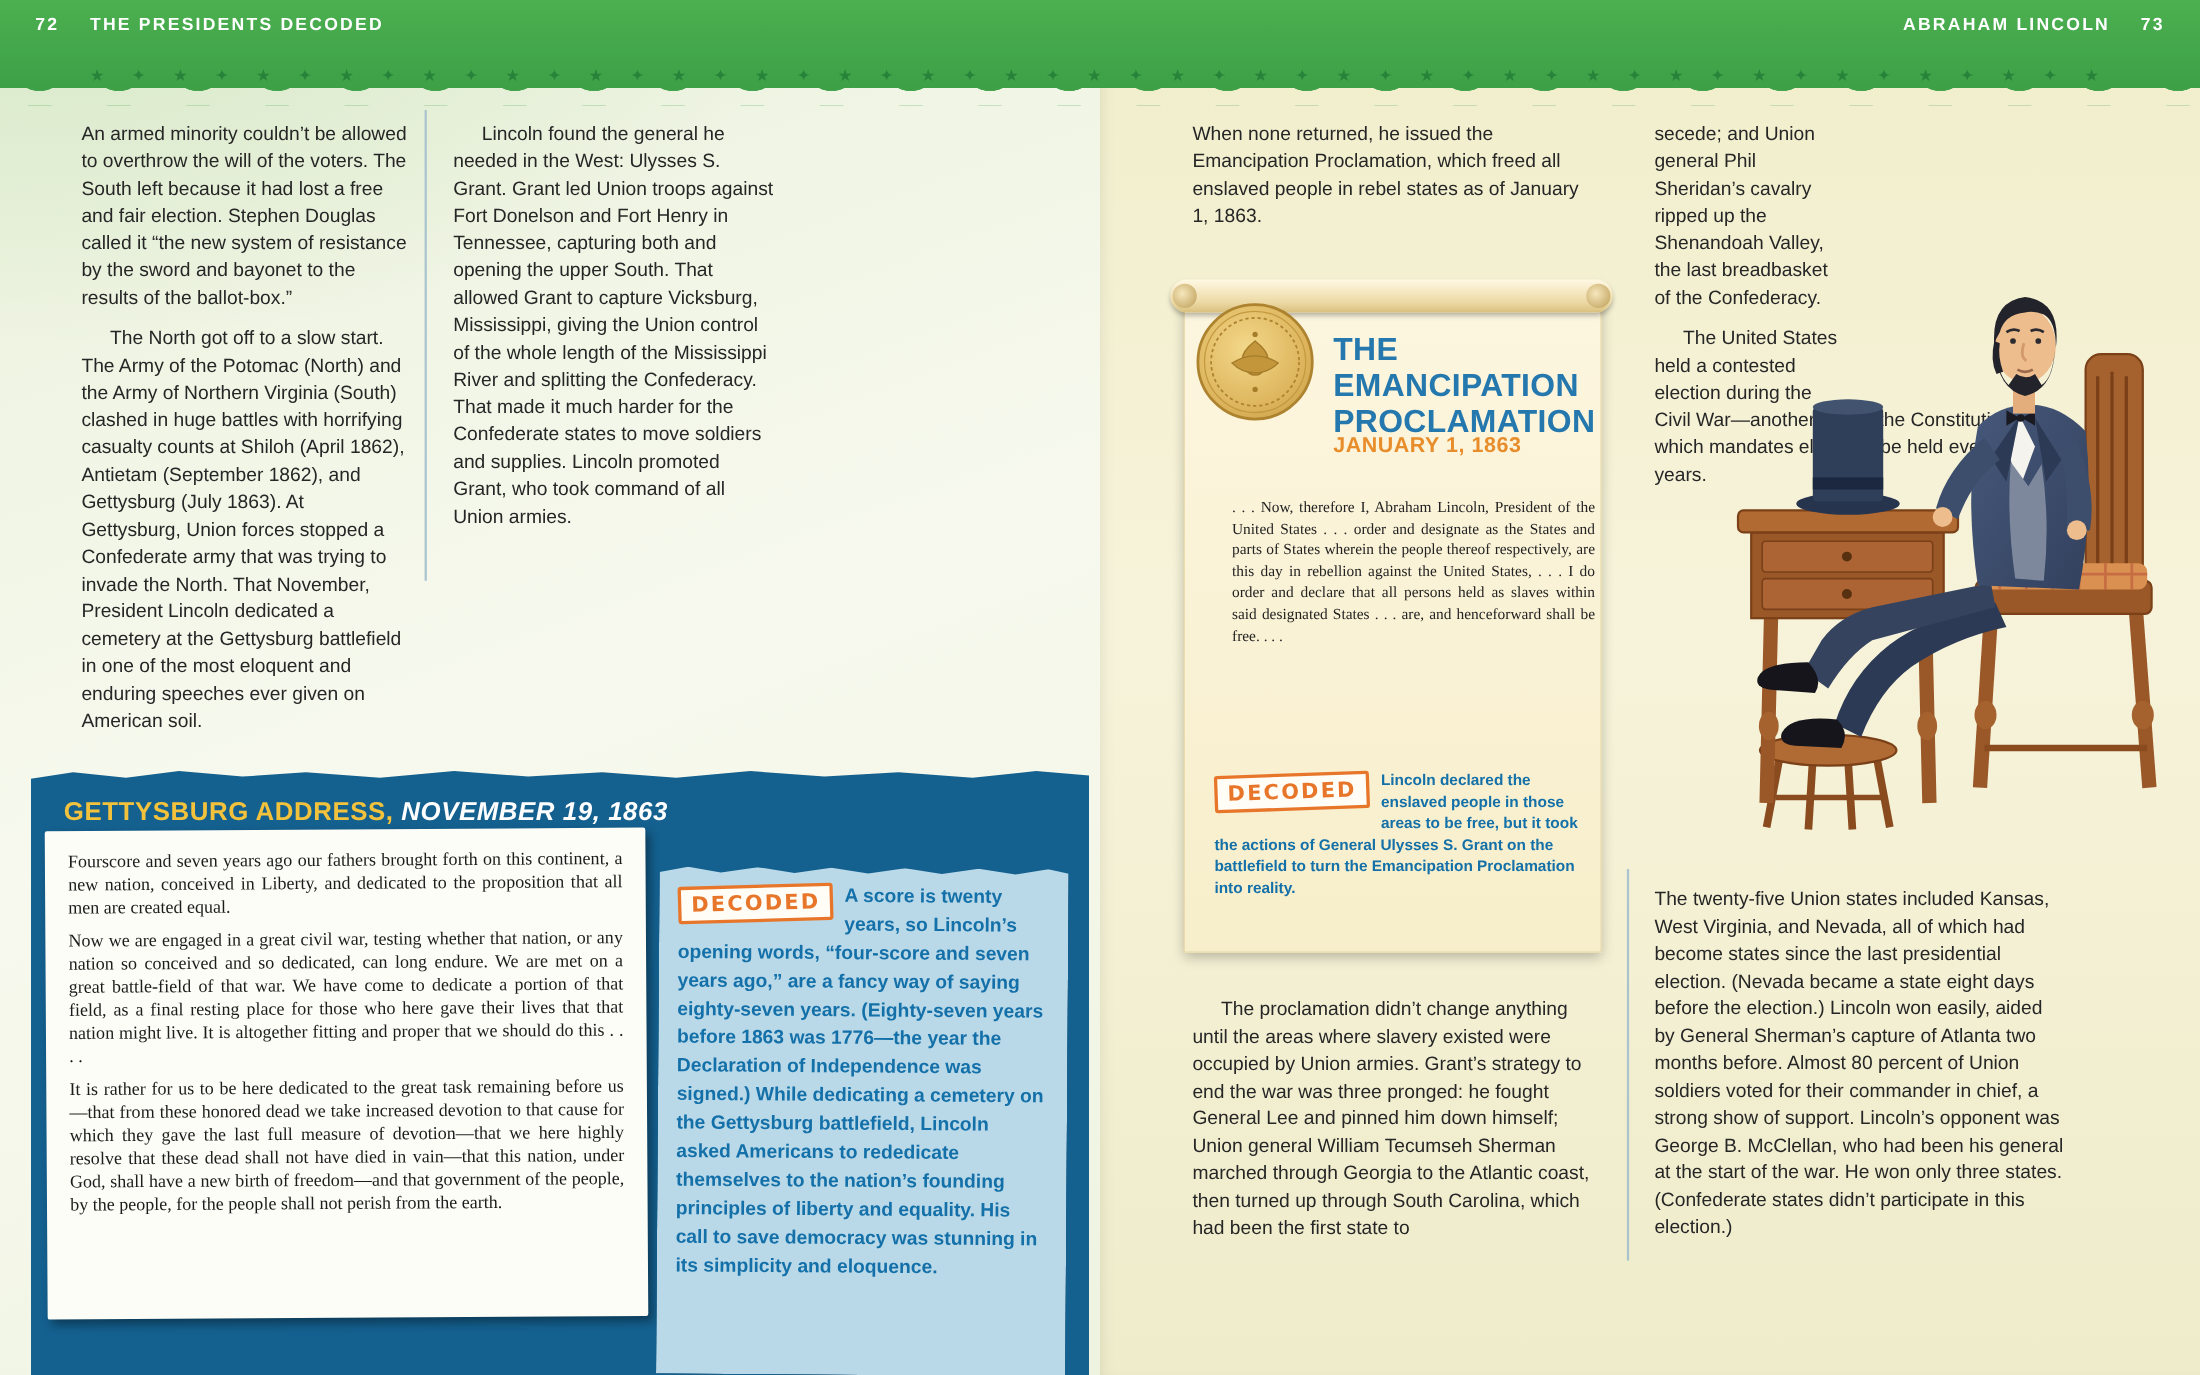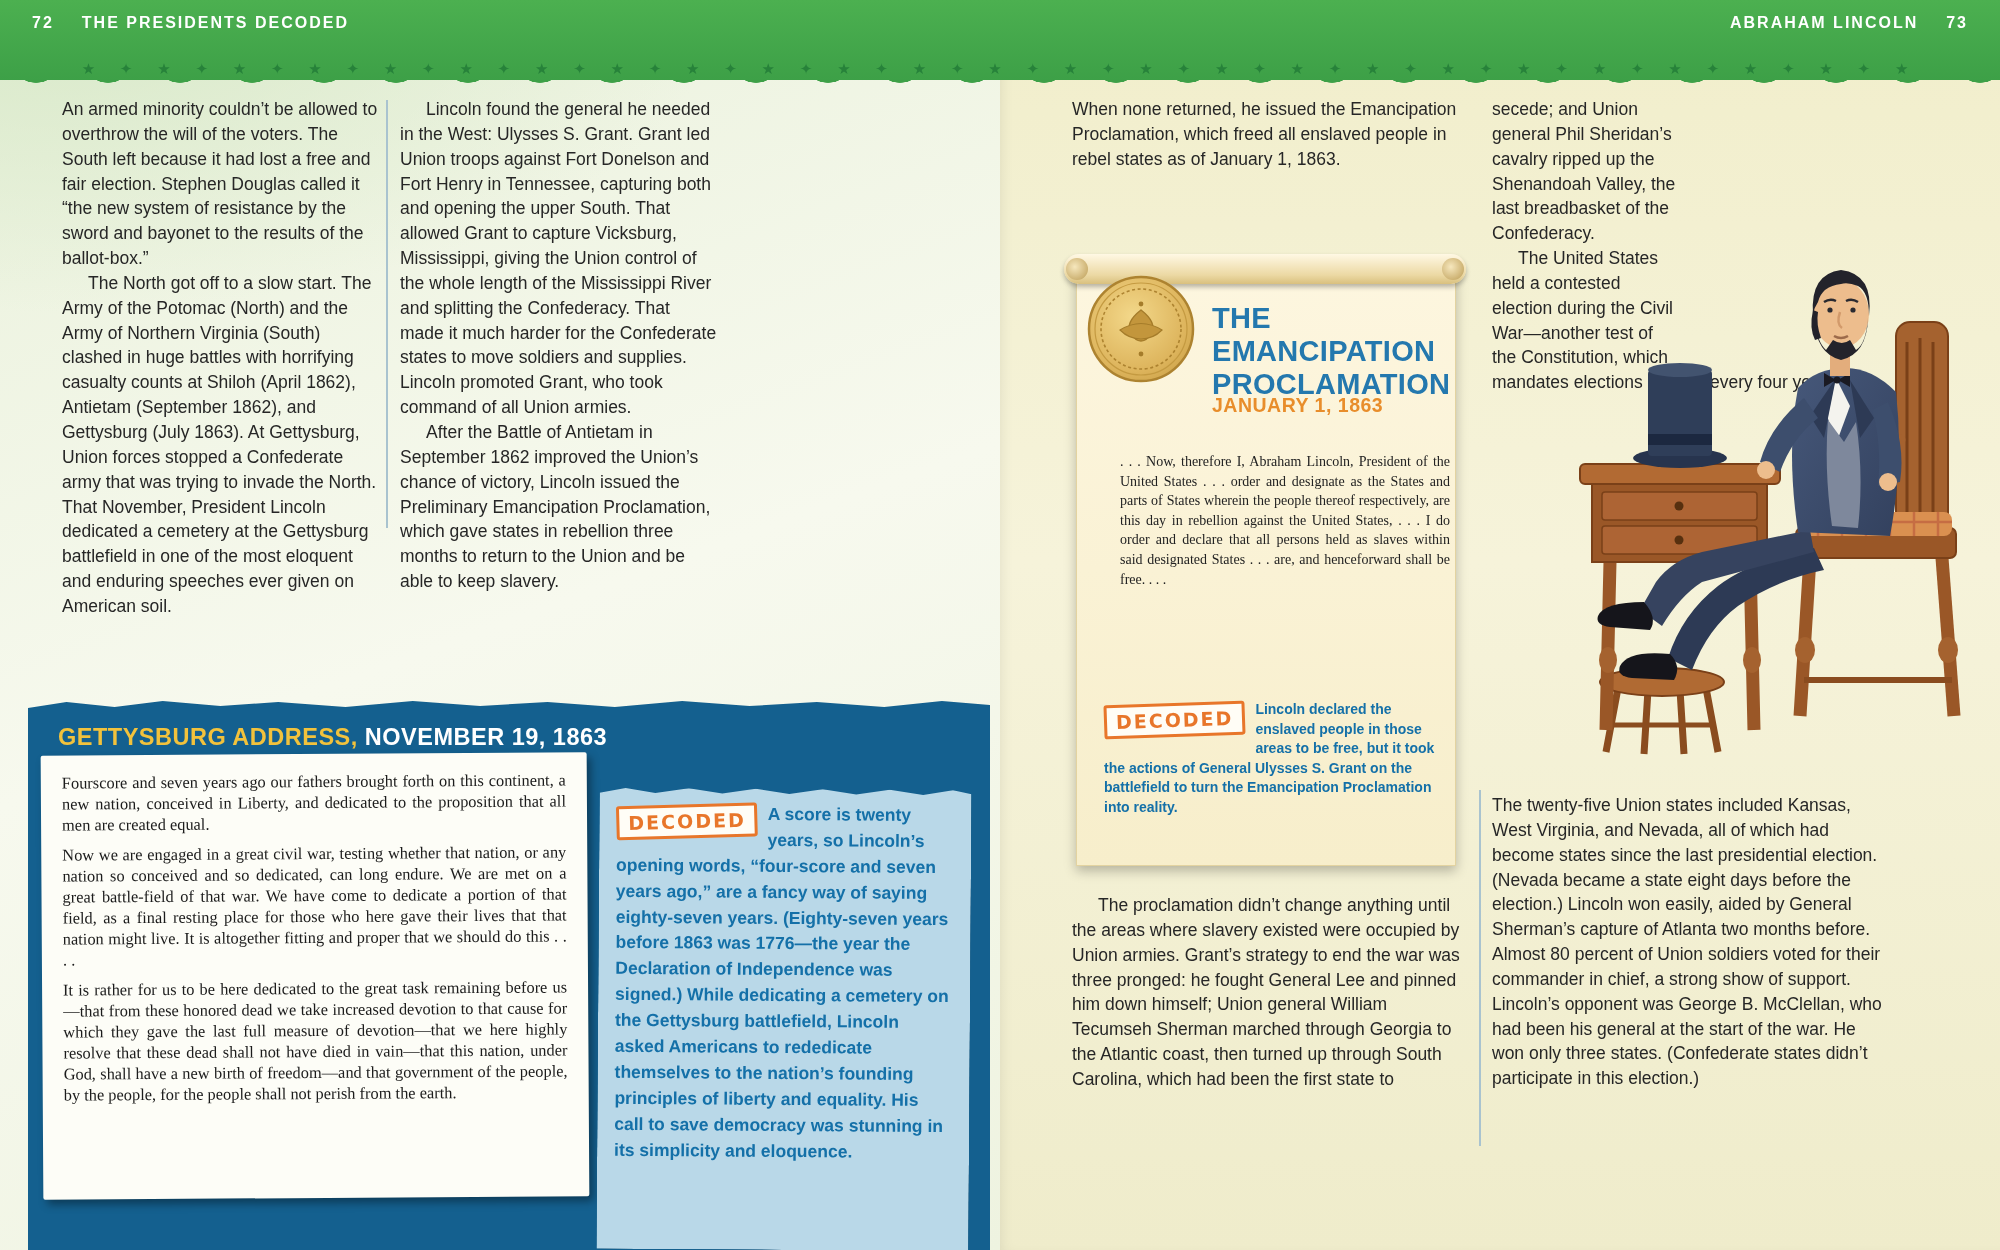--- a/index.html
+++ b/index.html
@@ -24,40 +24,40 @@
   .header-row .spacer{flex:1;}
   .stars{position:absolute;left:0;bottom:2px;width:100%;text-align:center;
     white-space:nowrap;overflow:hidden;color:#27823a;font-size:15px;letter-spacing:10px;
     font-family:"DejaVu Sans",sans-serif;}
   .header-wave{position:absolute;top:80px;left:0;width:2000px;height:16px;z-index:6;
     background-image:radial-gradient(ellipse 38px 16px at 36px -3px,#3da047 0 13px,transparent 14px);
     background-size:72px 16px;background-repeat:repeat-x;}
 
   
   .col{position:absolute;font-size:17.5px;line-height:1.42;}
-  .col p{margin:0;}
+  .col p{margin:12px;}
   .col p.indent{text-indent:26px;}
   .col-l1{left:62px;top:97px;width:320px;}
   .col-l2{left:400px;top:97px;width:318px;}
   .col-r1{left:1072px;top:97px;width:388px;}
   .col-r1b{left:1072px;top:893px;width:392px;}
   .col-r2{left:1492px;top:97px;width:400px;}
   .col-r2b{left:1492px;top:793px;width:400px;}
   .rule{position:absolute;width:2px;background:#a9c3cf;}
   .rule-left{left:386px;top:100px;height:428px;}
   .rule-right{left:1479px;top:790px;height:356px;}
   .float-spacer{float:right;width:214px;height:150px;margin-top:122px;}
 
   
   .gettysburg{position:absolute;left:28px;top:698px;width:962px;height:552px;background:#14608f;
     clip-path:polygon(0% 10px,4% 4px,9% 9px,14% 3px,20% 8px,26% 4px,33% 9px,40% 3px,47% 8px,
       54% 4px,61% 9px,68% 3px,75% 8px,82% 4px,89% 9px,95% 3px,100% 7px,100% 100%,0% 100%);}
   .g-title{margin:0;padding:26px 0 0 30px;font-size:23.5px;font-weight:bold;letter-spacing:0.5px;}
   .g-title-main{color:#f2c23c;}
-  .g-title-date{color:#ffffff;}
+  .g-title-date{color:#ffffff;font-style:italic;}
 
   .paper{position:absolute;left:42px;top:754px;width:546px;height:444px;box-sizing:border-box;
     background:#fdfdf7;border-radius:2px;box-shadow:4px 5px 9px rgba(0,0,0,0.38);
     transform:rotate(-0.35deg);padding:17px 21px;
     font-family:"Liberation Serif",serif;font-size:16.4px;line-height:1.28;color:#1c1c1c;
     text-align:justify;}
   .paper p{margin:0;}
   .paper p + p{margin-top:9px;}
 
   .decoded-blue{position:absolute;left:598px;top:786px;width:372px;height:464px;box-sizing:border-box;
@@ -118,21 +118,20 @@
   </header>
   <div class="header-wave"></div>
 
   <div class="rule rule-left"></div>
   <section class="col col-l1">
     <p>An armed minority couldn’t be allowed to overthrow the will of the voters. The South left because it had lost a free and fair election. Stephen Douglas called it “the new system of resistance by the sword and bayonet to the results of the ballot-box.”</p>
     <p class="indent">The North got off to a slow start. The Army of the Potomac (North) and the Army of Northern Virginia (South) clashed in huge battles with horrifying casualty counts at Shiloh (April 1862), Antietam (September 1862), and Gettysburg (July 1863). At Gettysburg, Union forces stopped a Confederate army that was trying to invade the North. That November, President Lincoln dedicated a cemetery at the Gettysburg battlefield in one of the most eloquent and enduring speeches ever given on American soil.</p>
   </section>
   <section class="col col-l2">
     <p class="indent">Lincoln found the general he needed in the West: Ulysses S. Grant. Grant led Union troops against Fort Donelson and Fort Henry in Tennessee, capturing both and opening the upper South. That allowed Grant to capture Vicksburg, Mississippi, giving the Union control of the whole length of the Mississippi River and splitting the Confederacy. That made it much harder for the Confederate states to move soldiers and supplies. Lincoln promoted Grant, who took command of all Union armies.</p>
-    <p class="indent">After the Battle of Antietam in September 1862 improved the Union’s chance of victory, Lincoln issued the Preliminary Emancipation Proclamation, which gave states in rebellion three months to return to the Union and be able to keep slavery.</p>
   </section>
 
   <section class="gettysburg">
     <h2 class="g-title">
       <span class="g-title-main">GETTYSBURG ADDRESS,</span><span class="g-title-date"> NOVEMBER 19, 1863</span>
     </h2>
   </section>
 
   <div class="paper">
     <p>Fourscore and seven years ago our fathers brought forth on this continent, a new nation, conceived in Liberty, and dedicated to the proposition that all men are created equal.</p>

